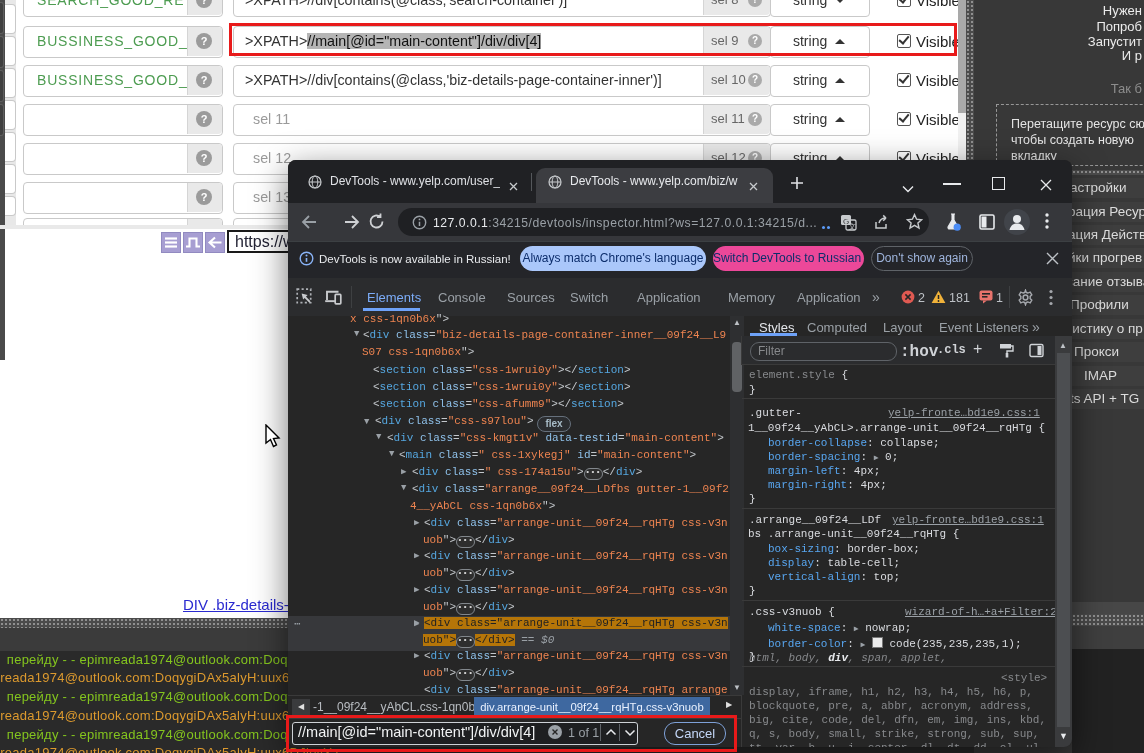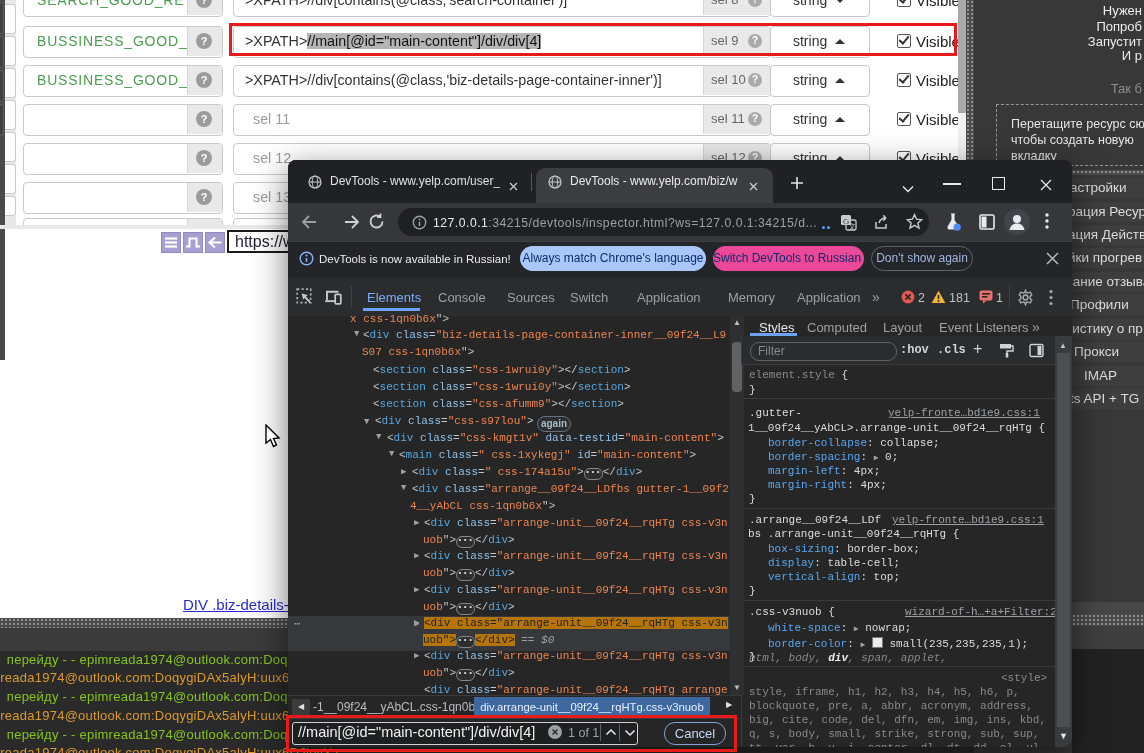--- a/index.html
+++ b/index.html
@@ -336,21 +336,21 @@
         <div class="abs" style="left:453px;top:156px;width:331px;height:431px;background:#262626;border-left:1px solid #3a3a3a;"></div>
         <div class="codeline" style="left:62px;top:153px;"><span class="val">x css-1qn0b6x</span><span class="pun">"&gt;</span></div>
         <div class="codeline arrow" style="left:66px;top:169px;font-size:9px;">▼</div>
         <div class="codeline" style="left:75px;top:169px;"><span class="pun">&lt;</span><span class="tag">div</span><span class="pun"> </span><span class="attr">class</span><span class="pun">=</span><span class="val">"biz-details-page-container-inner__09f24__L9</span></div>
         <div class="codeline" style="left:74px;top:186px;"><span class="val">S07 css-1qn0b6x</span><span class="pun">"&gt;</span></div>
         <div class="codeline" style="left:85px;top:204px;"><span class="pun">&lt;</span><span class="tag">section</span><span class="pun"> </span><span class="attr">class</span><span class="pun">=</span><span class="val">"css-1wrui0y"</span><span class="pun">&gt;&lt;/</span><span class="tag">section</span><span class="pun">&gt;</span></div>
         <div class="codeline" style="left:85px;top:221px;"><span class="pun">&lt;</span><span class="tag">section</span><span class="pun"> </span><span class="attr">class</span><span class="pun">=</span><span class="val">"css-1wrui0y"</span><span class="pun">&gt;&lt;/</span><span class="tag">section</span><span class="pun">&gt;</span></div>
         <div class="codeline" style="left:85px;top:238px;"><span class="pun">&lt;</span><span class="tag">section</span><span class="pun"> </span><span class="attr">class</span><span class="pun">=</span><span class="val">"css-afumm9"</span><span class="pun">&gt;&lt;/</span><span class="tag">section</span><span class="pun">&gt;</span></div>
         <div class="codeline" style="left:76px;top:255px;"><span class="arrow" style="font-size:9px;">▼</span></div>
         <div class="codeline" style="left:87px;top:255px;"><span class="pun">&lt;</span><span class="tag">div</span><span class="pun"> </span><span class="attr">class</span><span class="pun">=</span><span class="val">"css-s97lou"</span><span class="pun">&gt;</span></div>
-        <div class="abs" style="left:249px;top:256px;width:32px;height:14px;border:1px solid #66707c;border-radius:8px;color:#a8bcc8;font-size:10px;font-weight:bold;text-align:center;line-height:14px;background:#2b2d30;">again</div>
+        <div class="abs" style="left:249px;top:256px;width:32px;height:14px;border:1px solid #66707c;border-radius:8px;color:#a8bcc8;font-size:10px;font-weight:bold;text-align:center;line-height:14px;background:#2b2d30;">flex</div>
         <div class="codeline arrow" style="left:88px;top:272px;font-size:9px;">▼</div>
         <div class="codeline" style="left:99px;top:272px;"><span class="pun">&lt;</span><span class="tag">div</span><span class="pun"> </span><span class="attr">class</span><span class="pun">=</span><span class="val">"css-kmgt1v"</span><span class="pun"> </span><span class="attr">data-testid</span><span class="pun">=</span><span class="val">"main-content"</span><span class="pun">&gt;</span></div>
         <div class="codeline arrow" style="left:101px;top:289px;font-size:9px;">▼</div>
         <div class="codeline" style="left:111px;top:289px;"><span class="pun">&lt;</span><span class="tag">main</span><span class="pun"> </span><span class="attr">class</span><span class="pun">=</span><span class="val">" css-1xykegj"</span><span class="pun"> </span><span class="attr">id</span><span class="pun">=</span><span class="val">"main-content"</span><span class="pun">&gt;</span></div>
         <div class="codeline arrow" style="left:113px;top:306px;font-size:9px;">▶</div>
         <div class="codeline" style="left:124px;top:306px;"><span class="pun">&lt;</span><span class="tag">div</span><span class="pun"> </span><span class="attr">class</span><span class="pun">=</span><span class="val">" css-174a15u"</span><span class="pun">&gt;</span><span class="pun"><span class="dots3">•••</span></span><span class="pun">&lt;/</span><span class="tag">div</span><span class="pun">&gt;</span></div>
         <div class="codeline arrow" style="left:113px;top:323px;font-size:9px;">▼</div>
         <div class="codeline" style="left:124px;top:323px;"><span class="pun">&lt;</span><span class="tag">div</span><span class="pun"> </span><span class="attr">class</span><span class="pun">=</span><span class="val">"arrange__09f24__LDfbs gutter-1__09f2</span></div>
         <div class="codeline" style="left:122px;top:340px;"><span class="val">4__yAbCL css-1qn0b6x</span><span class="pun">"&gt;</span></div>
         <div class="codeline arrow" style="left:126px;top:357px;font-size:9px;">▶</div>
@@ -378,21 +378,21 @@
         <div class="abs" style="left:444px;top:182px;width:10px;height:50px;background:#606265;border-radius:4px;"></div>
         <div class="abs" style="left:445px;top:523px;color:#bdc1c6;font-size:8px;">▼</div>
         <div class="dtab" style="left:471px;top:160px;color:#e4e6ea;">Styles</div>
         <div class="dtab" style="left:519px;top:160px;">Computed</div>
         <div class="dtab" style="left:595px;top:160px;">Layout</div>
         <div class="dtab" style="left:651px;top:160px;">Event Listeners</div>
         <div class="abs" style="left:744px;top:159px;color:#9aa0a6;font-size:14px;">»</div>
         <div class="abs" style="left:462px;top:173px;width:47px;height:2.5px;background:#6ea2f8;"></div>
         <div class="abs" style="left:453px;top:176px;width:331px;height:28px;background:#2b2c2e;border-bottom:1px solid #3a3a3a;border-left:1px solid #3a3a3a;"></div>
         <div class="abs" style="left:462px;top:182px;width:138px;height:17px;border:1px solid #5f6368;border-radius:9px;color:#87898c;font-size:12px;line-height:17px;padding-left:7px;">Filter</div>
-        <div class="abs mono" style="left:612px;top:183px;color:#d0d3d7;font-size:12px;font-weight:bold;">:hov</div>
+        <div class="abs mono" style="left:612px;top:183px;color:#d0d3d7;font-size:16px;font-weight:bold;">:hov</div>
         <div class="abs mono" style="left:649px;top:183px;color:#d0d3d7;font-size:12px;font-weight:bold;">.cls</div>
         <div class="abs" style="left:685px;top:180px;color:#d0d3d7;font-size:16px;">+</div>
         <div class="abs" style="left:711px;top:183px;"><svg width="15" height="15" viewBox="0 0 15 15">
             <rect x="1" y="1" width="11" height="4.5" fill="#d0d3d7"></rect>
             <path d="M12 3 H14 V8 H8 V10" fill="none" stroke="#d0d3d7" stroke-width="1.4"></path>
             <rect x="6.7" y="10" width="2.6" height="4.5" fill="#d0d3d7"></rect>
           </svg></div>
         <div class="abs" style="left:741px;top:183px;"><svg width="15" height="15" viewBox="0 0 15 15">
             <rect x="1" y="1.5" width="13" height="12" rx="1.5" fill="none" stroke="#d0d3d7" stroke-width="1.4"></rect>
             <rect x="8.5" y="3" width="4" height="9" fill="#d0d3d7"></rect>
@@ -413,26 +413,26 @@
         <div class="styline link" style="left:604px;top:354px;">yelp-fronte…bd1e9.css:1</div>
         <div class="styline" style="left:460px;top:368px;"><span class="sel">bs .arrange-unit__09f24__rqHTg {</span></div>
         <div class="styline" style="left:480px;top:383px;"><span class="prop">box-sizing</span><span class="sel">: border-box;</span></div>
         <div class="styline" style="left:480px;top:397px;"><span class="prop">display</span><span class="sel">: table-cell;</span></div>
         <div class="styline" style="left:480px;top:411px;"><span class="prop">vertical-align</span><span class="sel">: top;</span></div>
         <div class="styline" style="left:461px;top:425px;"><span class="sel">}</span></div>
         <div class="abs" style="left:454px;top:440px;width:316px;height:1px;background:#3a3a3a;"></div>
         <div class="styline" style="left:461px;top:446px;"><span class="sel">.css-v3nuob {</span></div>
         <div class="styline link" style="left:617px;top:446px;">wizard-of-h…+a+Filter:27</div>
         <div class="styline" style="left:480px;top:462px;"><span class="prop">white-space</span><span class="sel">: </span><span class="arrow" style="font-size:8px;">▶</span><span class="sel"> nowrap;</span></div>
-        <div class="styline" style="left:480px;top:477px;"><span class="prop">border-color</span><span class="sel">: </span><span class="arrow" style="font-size:8px;">▶</span><span class="sel"> </span><span style="display:inline-block;width:9px;height:9px;background:#ebebeb;border:1px solid #777;vertical-align:-1px;"></span><span class="sel"> small(235,235,235,1);</span></div>
+        <div class="styline" style="left:480px;top:477px;"><span class="prop">border-color</span><span class="sel">: </span><span class="arrow" style="font-size:8px;">▶</span><span class="sel"> </span><span style="display:inline-block;width:9px;height:9px;background:#ebebeb;border:1px solid #777;vertical-align:-1px;"></span><span class="sel"> code(235,235,235,1);</span></div>
         <div class="styline" style="left:461px;top:491px;"><span class="sel">}</span></div>
         <div class="abs" style="left:454px;top:506px;width:316px;height:1px;background:#3a3a3a;"></div>
         <div class="styline" style="left:461px;top:492px;font-style:italic;"><span class="gry">html, body, </span><span style="color:#e8eaed;font-weight:bold;">div</span><span class="gry">, span, applet,</span></div>
         <div class="styline gry" style="left:713px;top:512px;">&lt;style&gt;</div>
-        <div class="styline" style="left:461px;top:526px;"><span class="gry">style, iframe, h1, h2, h3, h4, h5, h6, p,</span></div>
+        <div class="styline" style="left:461px;top:526px;"><span class="gry">display, iframe, h1, h2, h3, h4, h5, h6, p,</span></div>
         <div class="styline" style="left:461px;top:540px;"><span class="gry">blockquote, pre, a, abbr, acronym, address,</span></div>
         <div class="styline" style="left:461px;top:554px;"><span class="gry">big, cite, code, del, dfn, em, img, ins, kbd,</span></div>
         <div class="styline" style="left:461px;top:568px;"><span class="gry">q, s, body, small, strike, strong, sub, sup,</span></div>
         <div class="styline" style="left:461px;top:582px;"><span class="gry">tt, var, b, u, i, center, dl, dt, dd, ol, ul</span></div>
         <div class="abs" style="left:767px;top:176px;width:17px;height:411px;background:#3a3b3d;"></div>
         <div class="abs" style="left:771px;top:181px;color:#bdc1c6;font-size:8px;">▲</div>
         <div class="abs" style="left:769px;top:193px;width:13px;height:374px;background:#4c4e51;"></div>
         <div class="abs" style="left:771px;top:571px;color:#e8eaed;font-size:9px;">▼</div>
         <div class="abs" style="left:0;top:535px;width:453px;height:23px;background:#262626;border-top:1px solid #3a3a3a;"></div>
         <div class="abs" style="left:4px;top:539px;width:18px;height:16px;background:#3a3b3d;color:#e0e0e0;font-size:8px;text-align:center;line-height:16px;">◀</div>

